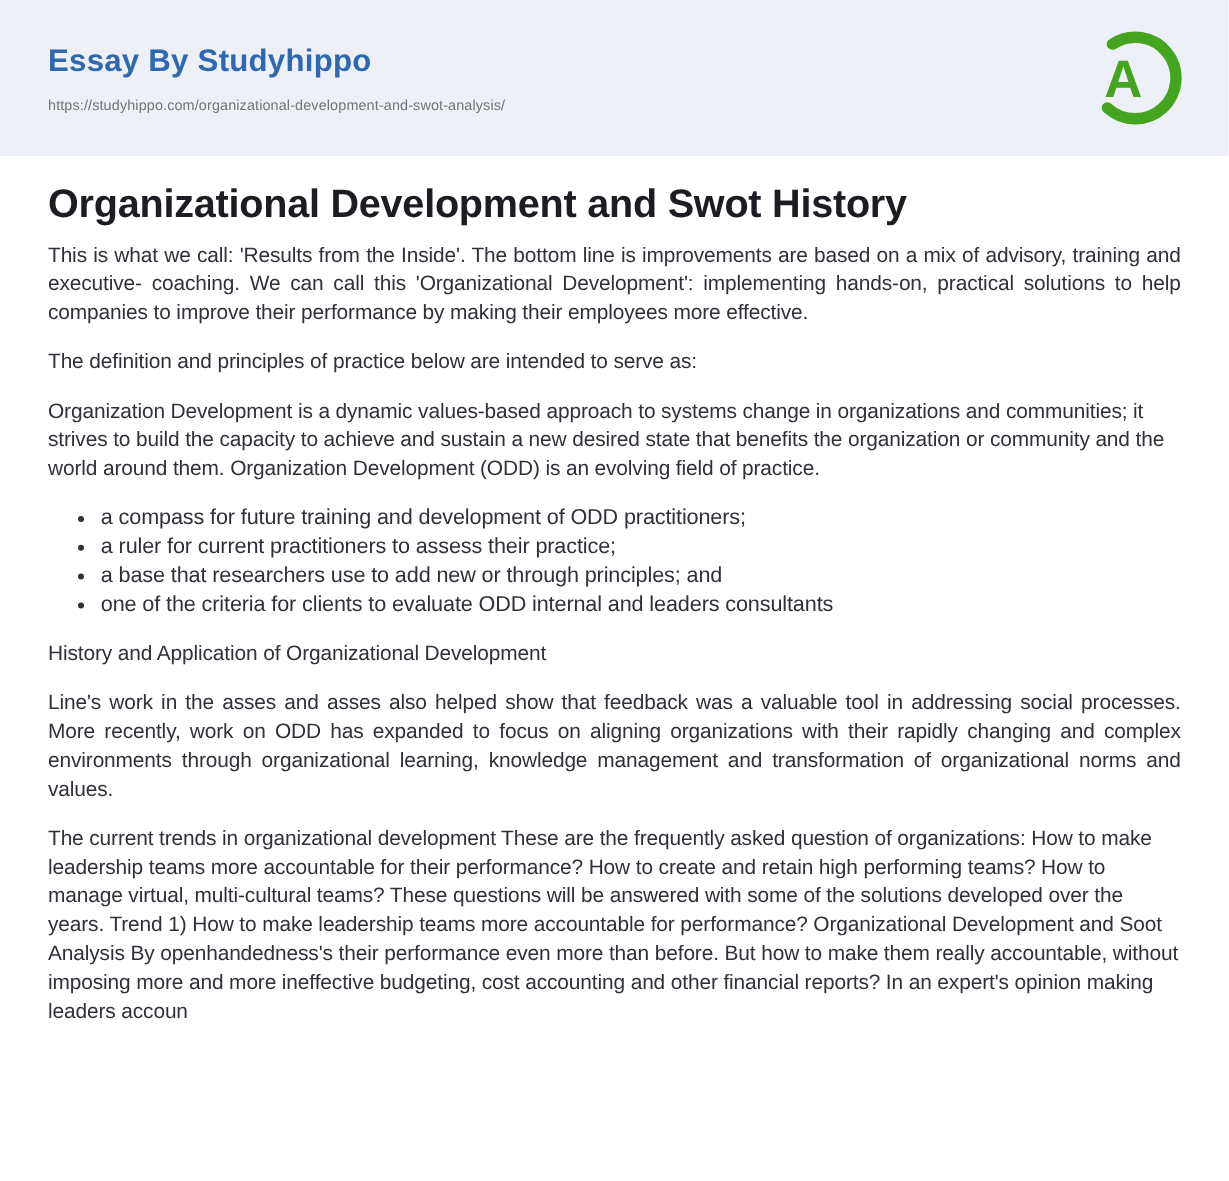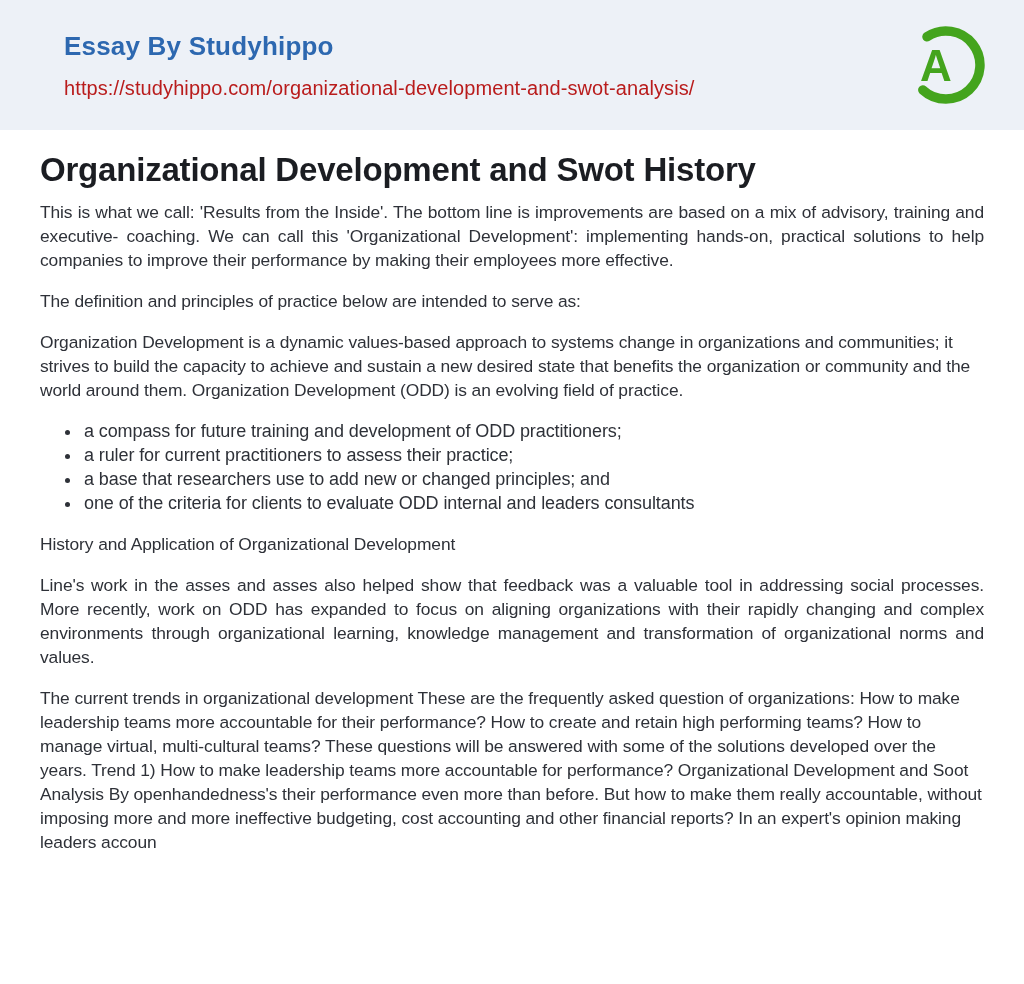--- a/index.html
+++ b/index.html
@@ -9,36 +9,36 @@
     height: 984px;
     background: #ffffff;
     font-family: "Liberation Sans", sans-serif;
     overflow: hidden;
   }
 
   
   .page-header {
     background: #edf1f7;
     height: 130px;
-    padding: 0 38px 0 64px;
+    padding: 0 38px 0 40px;
     display: flex;
     align-items: center;
     justify-content: space-between;
   }
   .header-text { display: flex; flex-direction: column; }
   .site-title {
     margin: 0 0 15px 0;
     font-size: 26px;
     font-weight: 700;
     color: #2d68b0;
     letter-spacing: 0.2px;
   }
   .source-url {
-    font-size: 20px;
-    color: #b91c1c;
+    font-size: 12px;
+    color: #737373;
     text-decoration: none;
     letter-spacing: 0.1px;
   }
   .brand-logo { width: 80px; height: 80px; flex: 0 0 auto; }
 
   
   .essay-content { padding: 0 40px; }
   .essay-title {
     margin: 21px 0 11px 0;
     font-size: 33px;
@@ -88,21 +88,21 @@
 
     <p class="justify">This is what we call: 'Results from the Inside'. The bottom line is improvements are based on a mix of advisory, training and executive- coaching. We can call this 'Organizational Development': implementing hands-on, practical solutions to help companies to improve their performance by making their employees more effective.</p>
 
     <p>The definition and principles of practice below are intended to serve as:</p>
 
     <p>Organization Development is a dynamic values-based approach to systems change in organizations and communities; it strives to build the capacity to achieve and sustain a new desired state that benefits the organization or community and the world around them. Organization Development (ODD) is an evolving field of practice.</p>
 
     <ul class="principles-list">
       <li>a compass for future training and development of ODD practitioners;</li>
       <li>a ruler for current practitioners to assess their practice;</li>
-      <li>a base that researchers use to add new or changed principles; and</li>
+      <li>a base that researchers use to add new or through principles; and</li>
       <li>one of the criteria for clients to evaluate ODD internal and leaders consultants</li>
     </ul>
 
     <p>History and Application of Organizational Development</p>
 
 
     <p class="justify">Line's work in the asses and asses also helped show that feedback was a valuable tool in addressing social processes. More recently, work on ODD has expanded to focus on aligning organizations with their rapidly changing and complex environments through organizational learning, knowledge management and transformation of organizational norms and values.</p>
 
     <p>The current trends in organizational development These are the frequently asked question of organizations: How to make leadership teams more accountable for their performance? How to create and retain high performing teams? How to manage virtual, multi-cultural teams? These questions will be answered with some of the solutions developed over the years. Trend 1) How to make leadership teams more accountable for performance? Organizational Development and Soot Analysis By openhandedness's their performance even more than before. But how to make them really accountable, without imposing more and more ineffective budgeting, cost accounting and other financial reports? In an expert's opinion making leaders accoun</p>
   </main>

